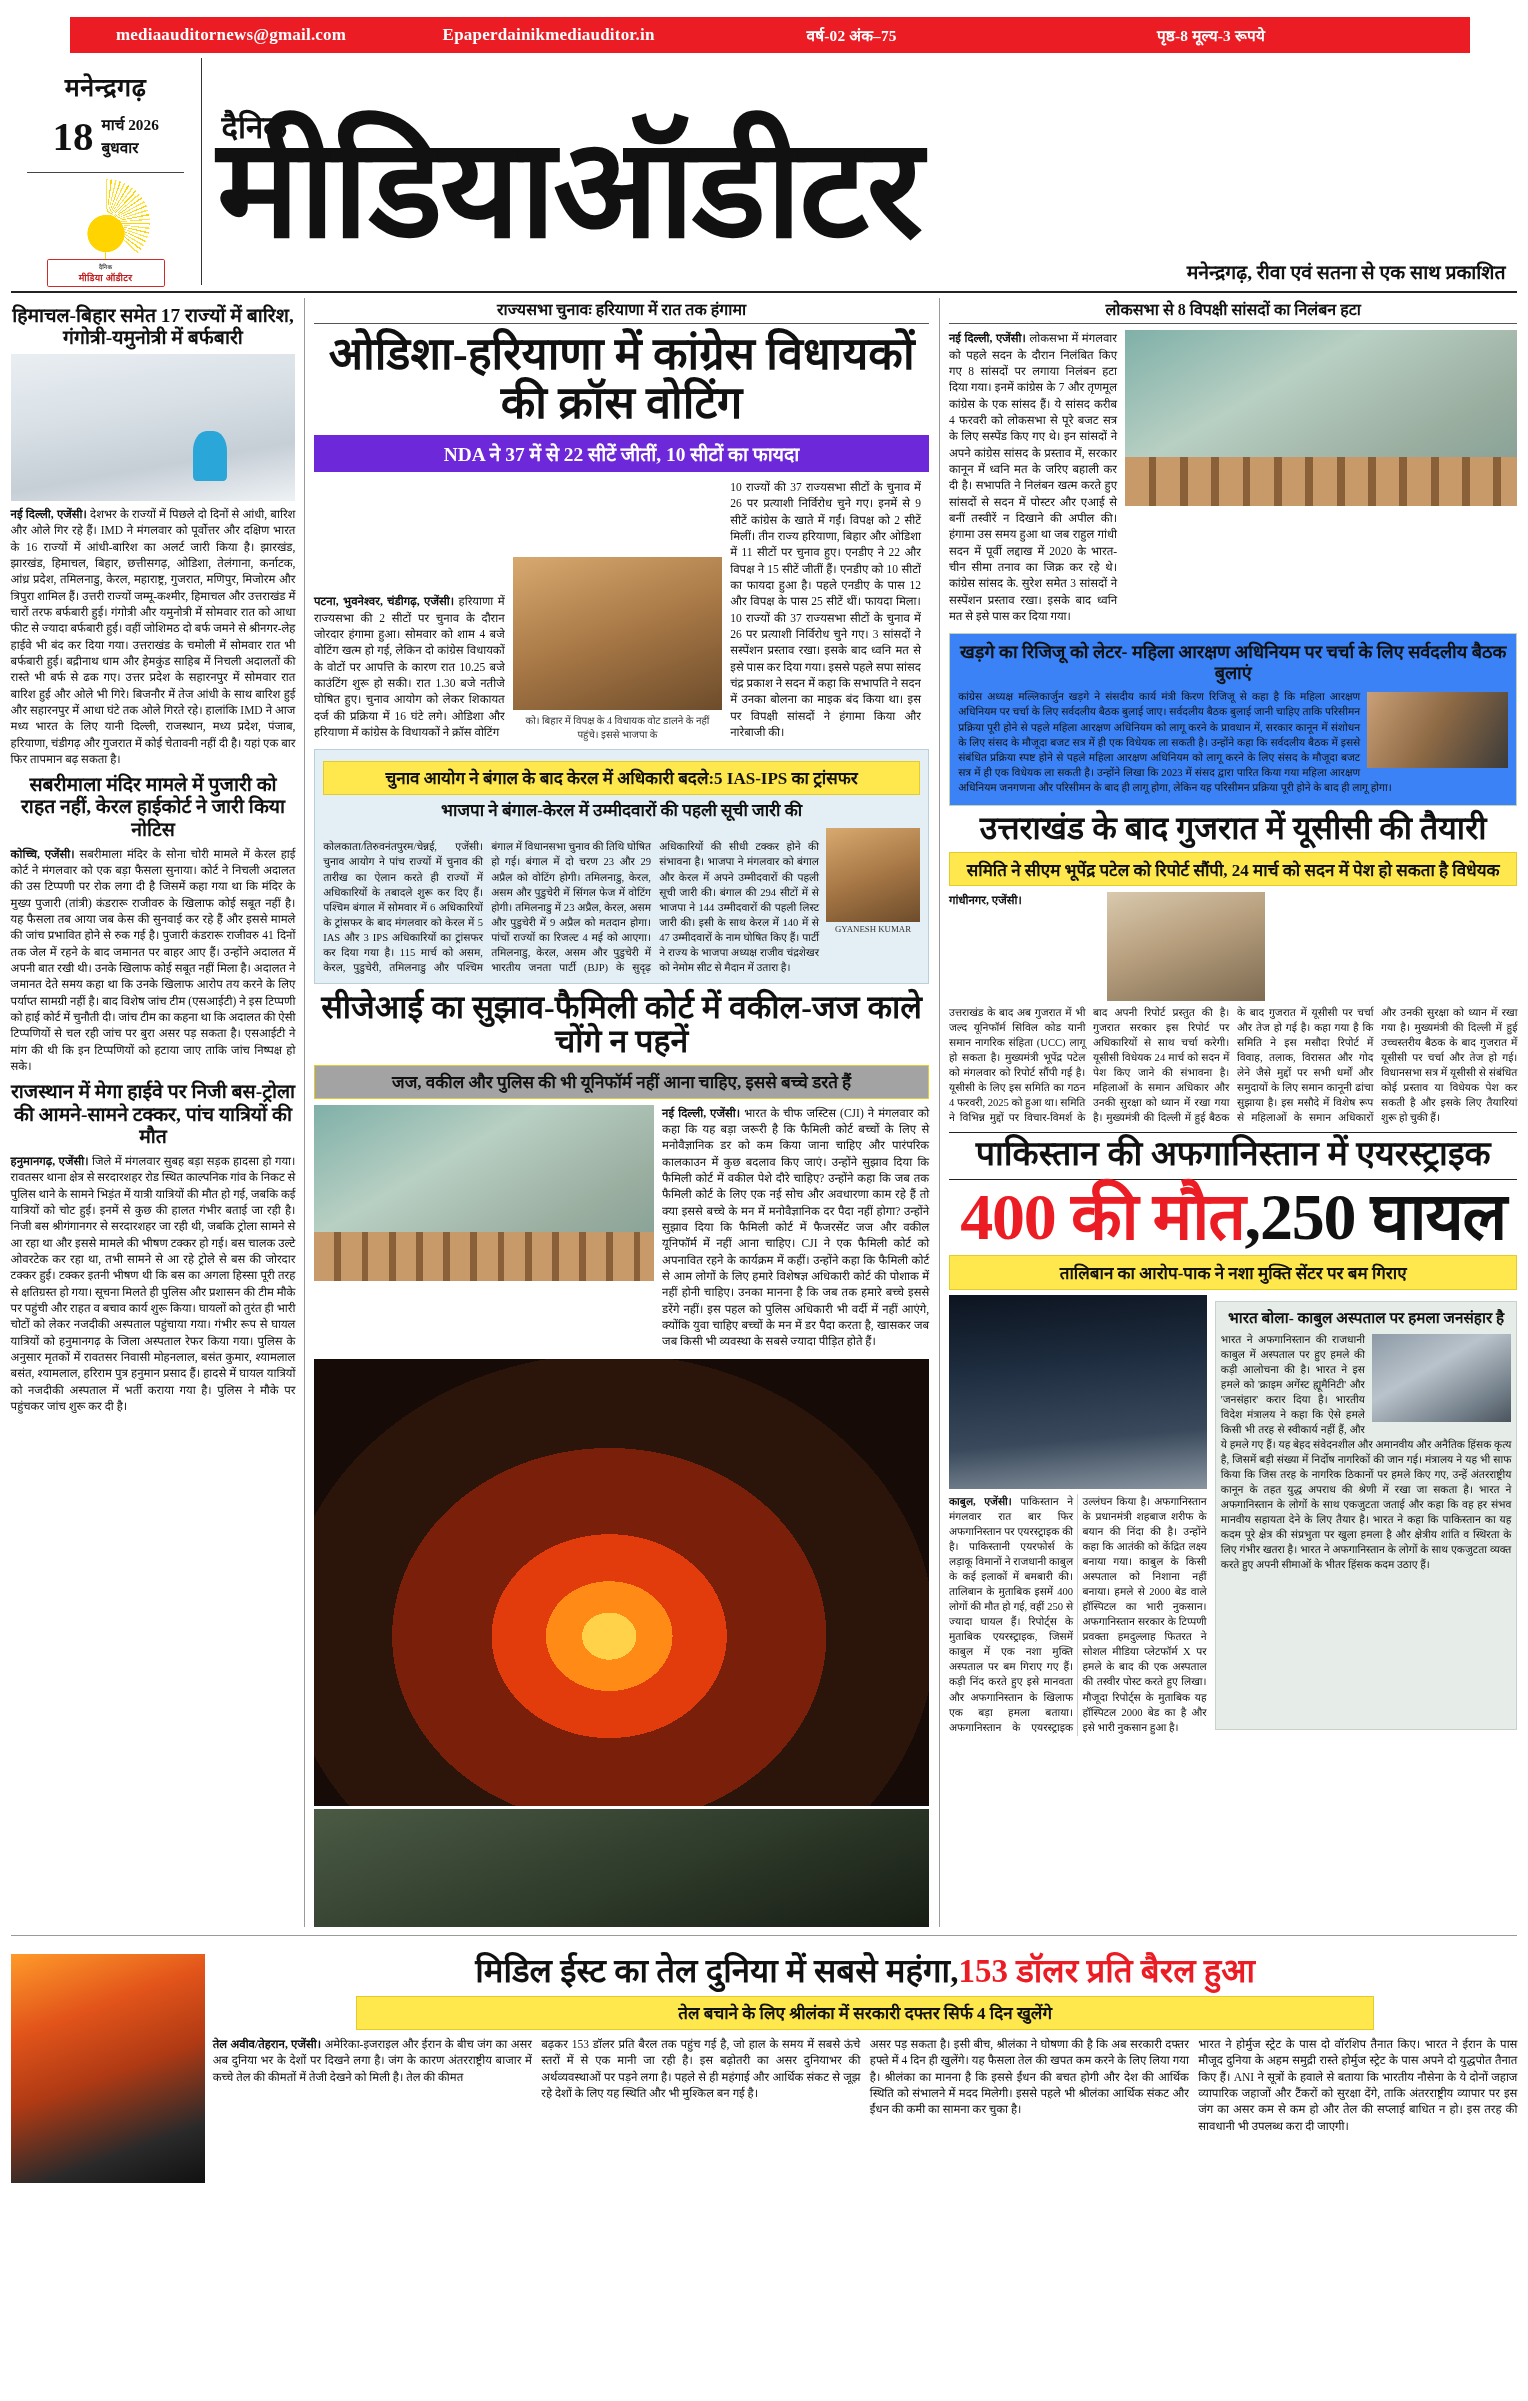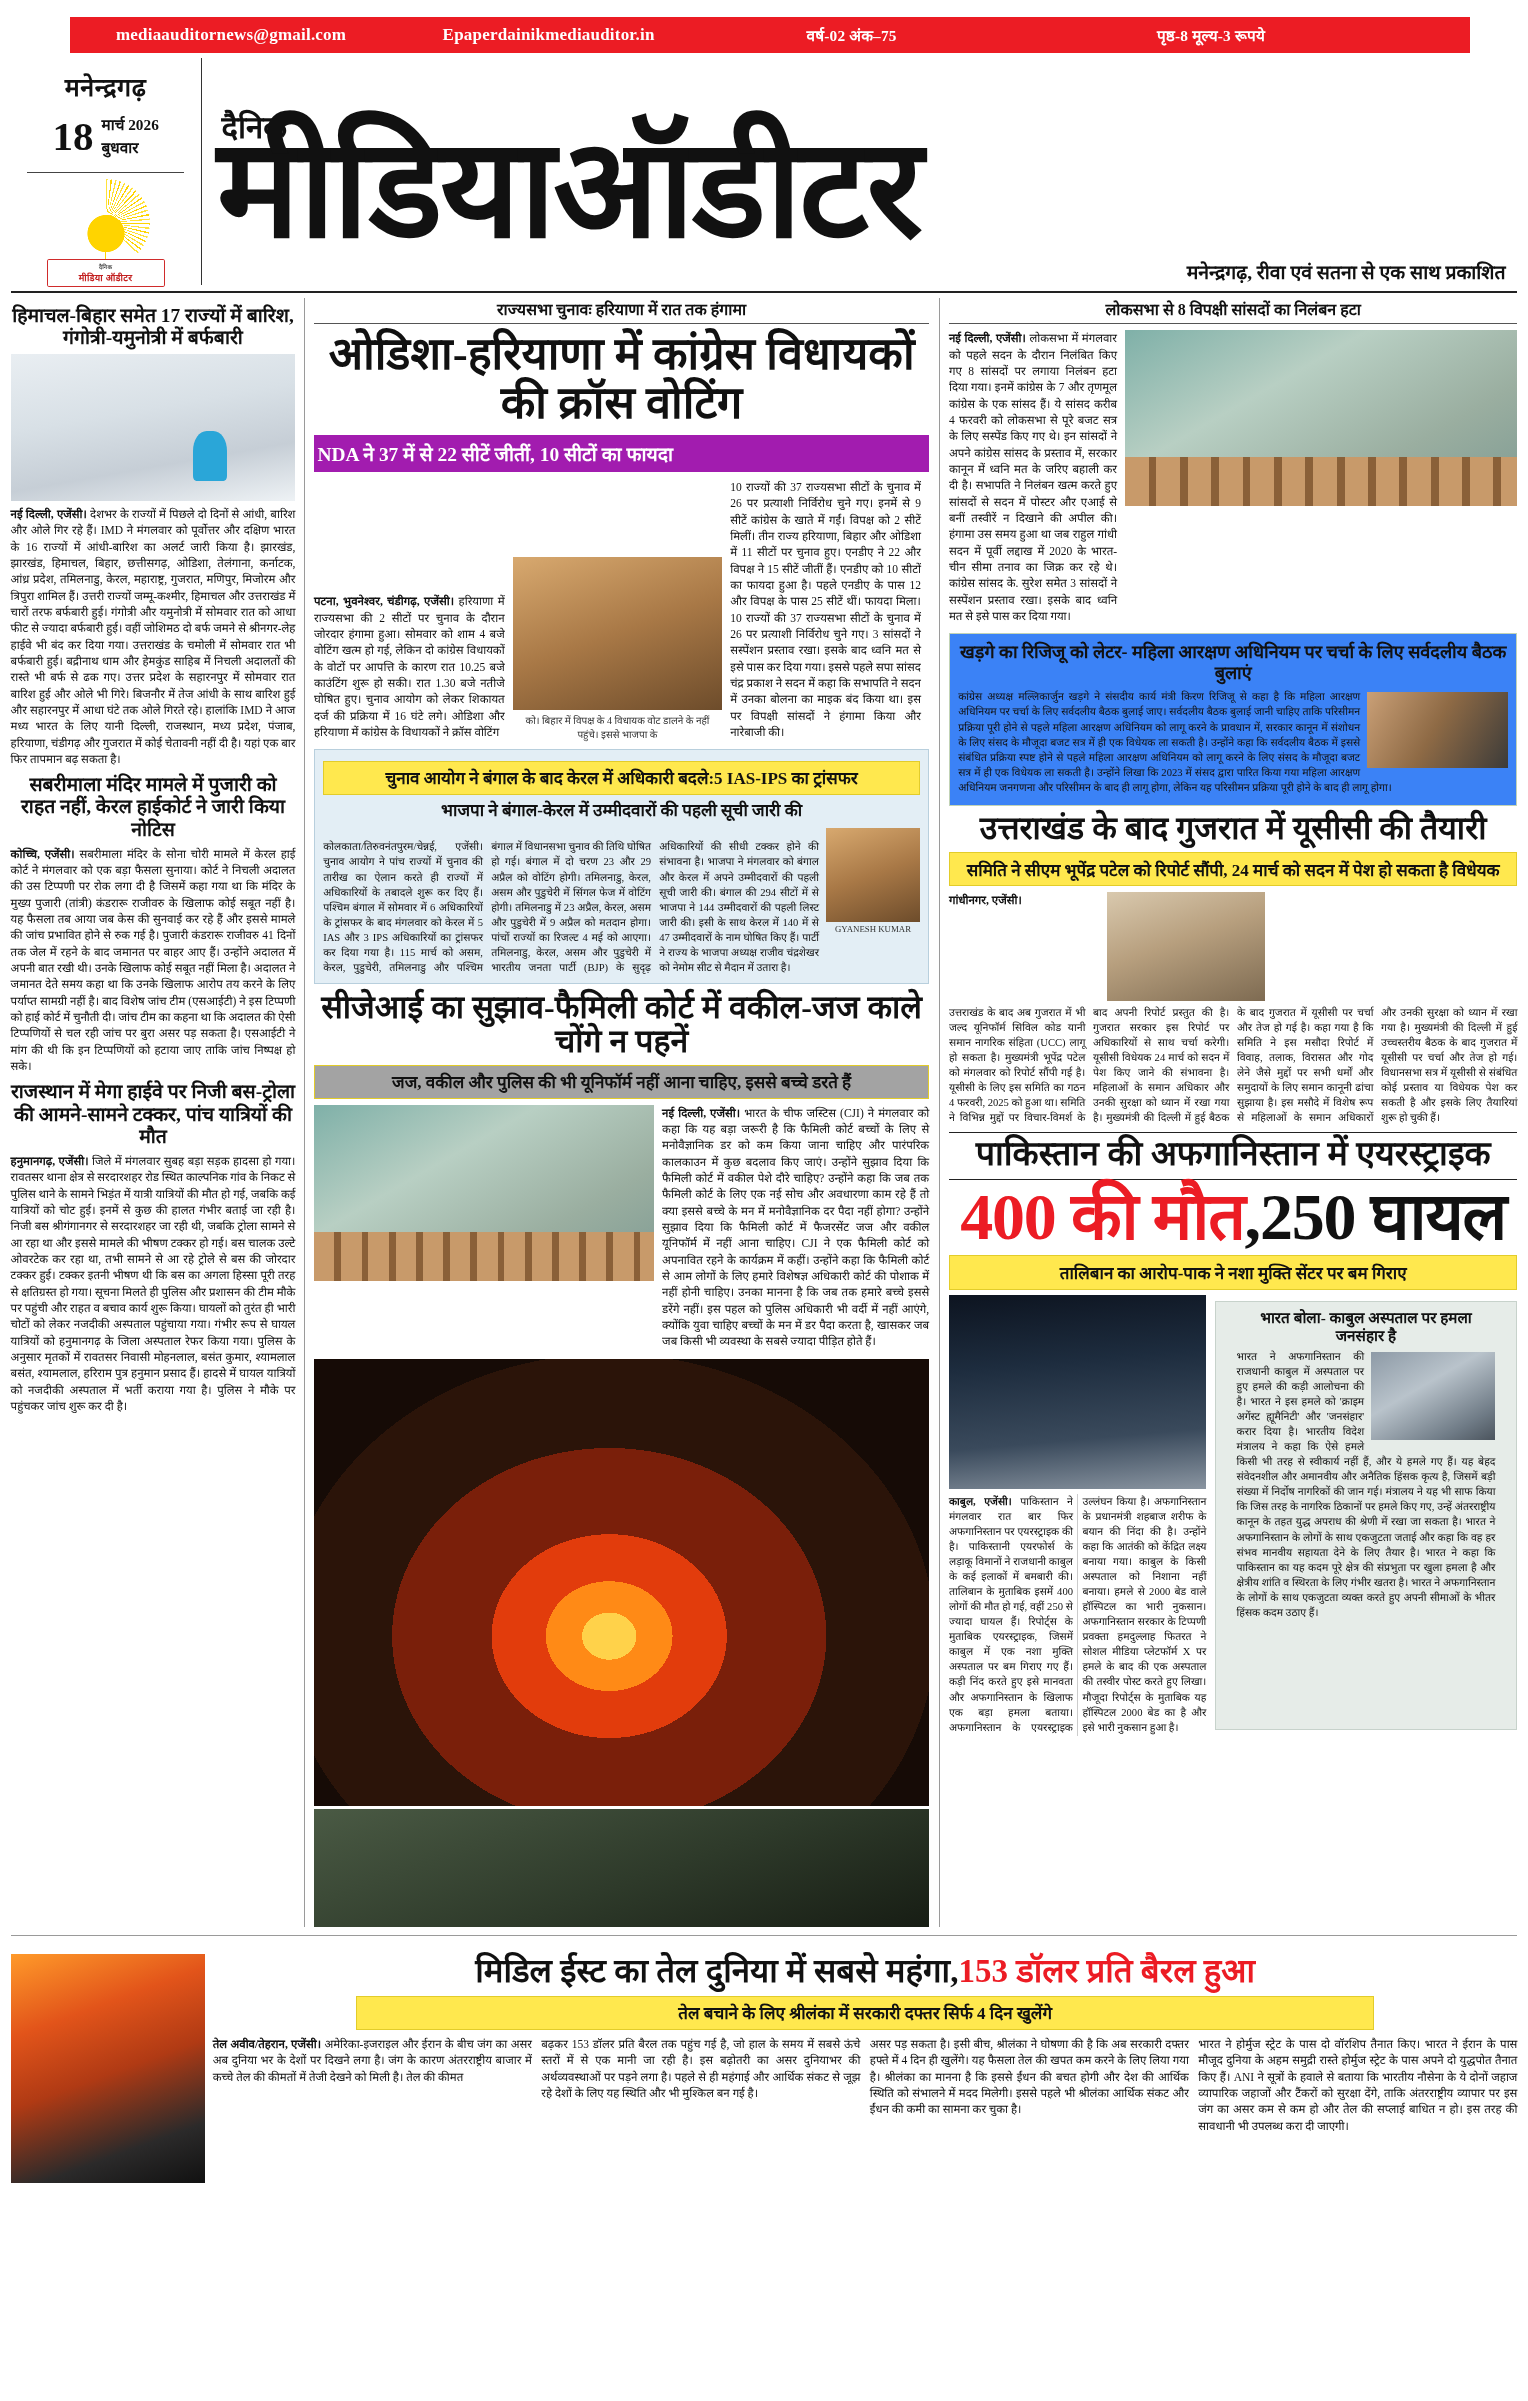--- a/index.html
+++ b/index.html
@@ -90,21 +90,21 @@
 
   .kicker {
     text-align: center; font-size: 16px; font-weight: bold;
     padding-bottom: 3.5px; border-bottom: 1.2px solid #555; margin-bottom: 5.9px;
   }
   h1.head-xl { font-size: 45px; font-weight: bold; line-height: 1.08; text-align: center; margin: 4.7px 0 7px 0; }
   h1.head-lg { font-size: 36px; font-weight: bold; line-height: 1.08; text-align: center; margin: 3.5px 0 5.9px 0; }
   h2.head-sm { font-size: 19.4px; font-weight: bold; line-height: 1.15; text-align: center; margin: 7px 0 4.7px 0; }
 
   .redband {
-    background: #a21caf; color: #fff; text-align: left;
+    background: #6d28d9; color: #fff; text-align: center;
     font-size: 19.4px; font-weight: bold; padding: 5.3px 3.5px; margin: 3.5px 0 7px 0;
   }
   .yellowband {
     background: #ffe84e; color: #111; text-align: center;
     font-size: 17px; font-weight: bold; padding: 4.7px 3.5px; margin: 3.5px 0 5.9px 0;
     border: 0.6px solid #e2cc2a;
   }
   .yellowband.soft { background: #a3a3a3; }
 
   .body-txt {
@@ -133,21 +133,21 @@
   .ph-fire { background: radial-gradient(ellipse at 48% 62%, #ffd24a 0 6%, #ff8a16 6% 14%, #e23c0c 14% 26%, #7a1f0a 26% 48%, #2b1409 48% 72%, #160b06 72% 100%); }
   .ph-city { background: linear-gradient(175deg,#0d1420 0%, #1d2c3e 35%, #3a4a5c 72%, #8a95a1 100%); }
   .ph-signing { background: linear-gradient(160deg,#d9c9ae 0%, #b79f7e 45%, #7e6b52 100%); }
   .ph-hospital { background: linear-gradient(150deg,#8d9aa6 0%, #b9c3cb 40%, #6f7b86 80%, #4b545d 100%); }
   .ph-oilrig { background: linear-gradient(160deg,#ff9a2a 0%, #e2541a 28%, #b03a14 52%, #2b2a2a 80%, #111 100%); }
   .ph-general { background: linear-gradient(160deg,#4a5a44 0%, #2e3a2a 55%, #171d14 100%); }
   .caption { font-size: 10px; text-align: center; padding: 2.4px 1.2px; color: #333; }
 
   .box-blue  { background: #e3eef5; border: 0.6px solid #b8cfdd; padding: 7px 8.2px; margin: 5.9px 0; }
   .box-green { background: #3b82f6; border: 0.6px solid #c2d3b6; padding: 7px 8.2px; margin: 5.9px 0; }
-  .box-grey  { background: #e6ece8; border: 0.6px solid #c7d2cb; padding: 7px 21px; margin: 5.9px 0; }
+  .box-grey  { background: #e6ece8; border: 0.6px solid #c7d2cb; padding: 7px 5px; margin: 5.9px 0; }
 
   .bigred { color: #ec1c24; }
   .mega {
     font-size: 66px; font-weight: bold; text-align: center;
     line-height: 1.02; letter-spacing: -1.2px; margin: 3.5px 0 4.7px 0;
   }
   .hdr-rule { border-top: 1.8px solid #222; margin: 5.9px 0 3.5px 0; }
   .inline-img-right { float: right; width: 44%; margin: 2.4px 0 3.5px 7px; }
 
   .oilwrap { display: flex; gap: 8.2px; margin-top: 5.9px; }

